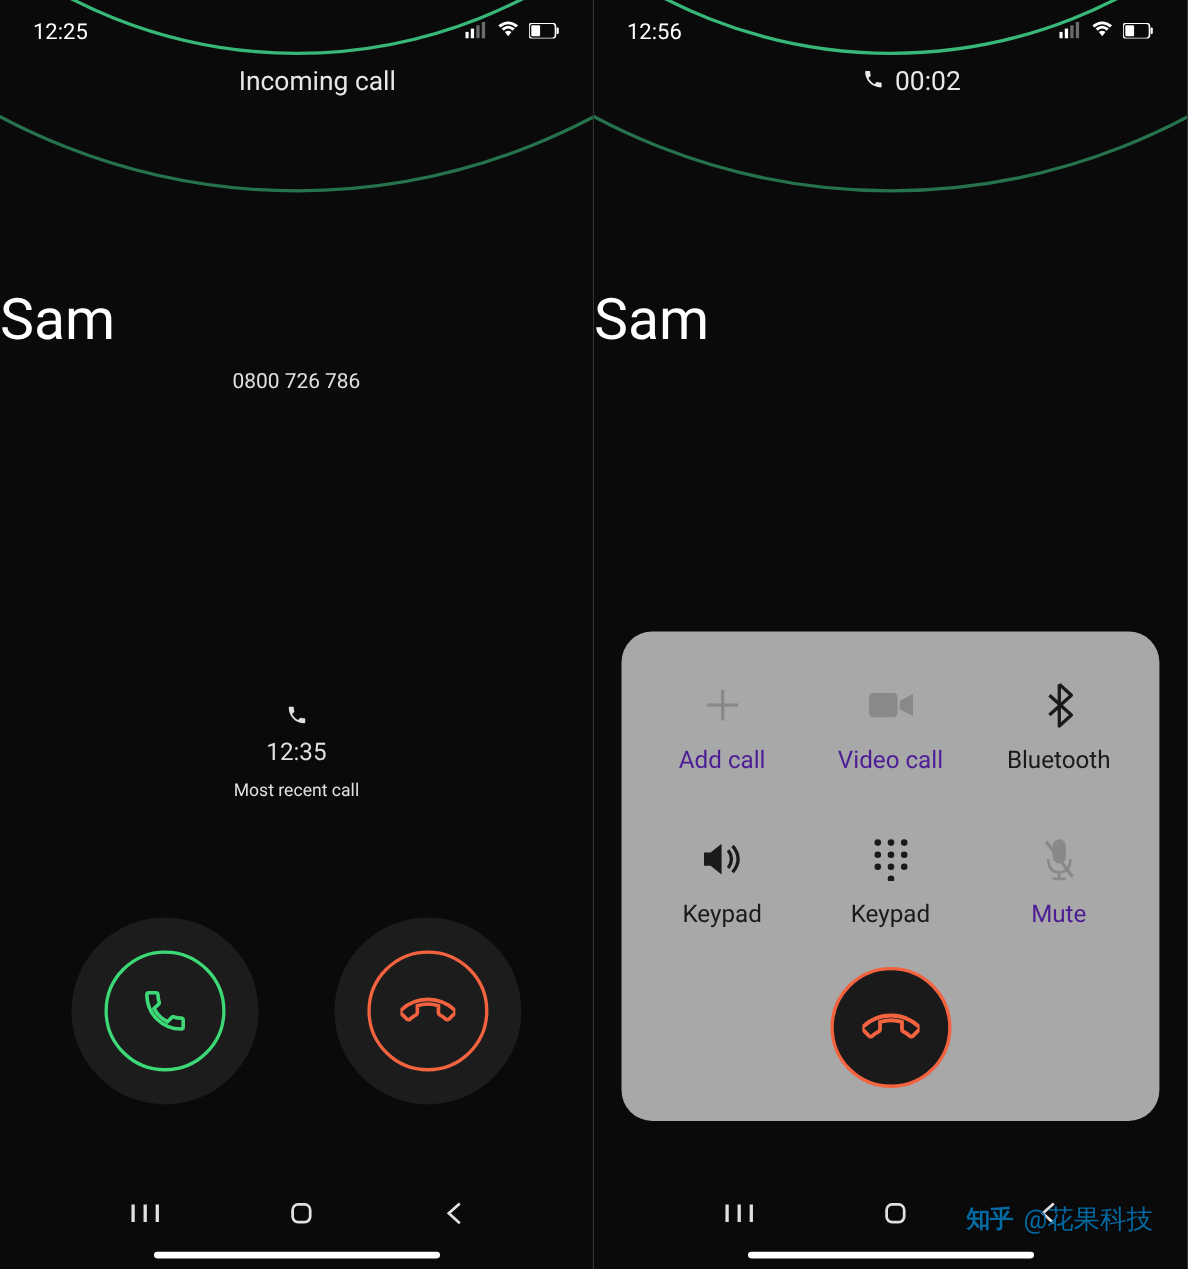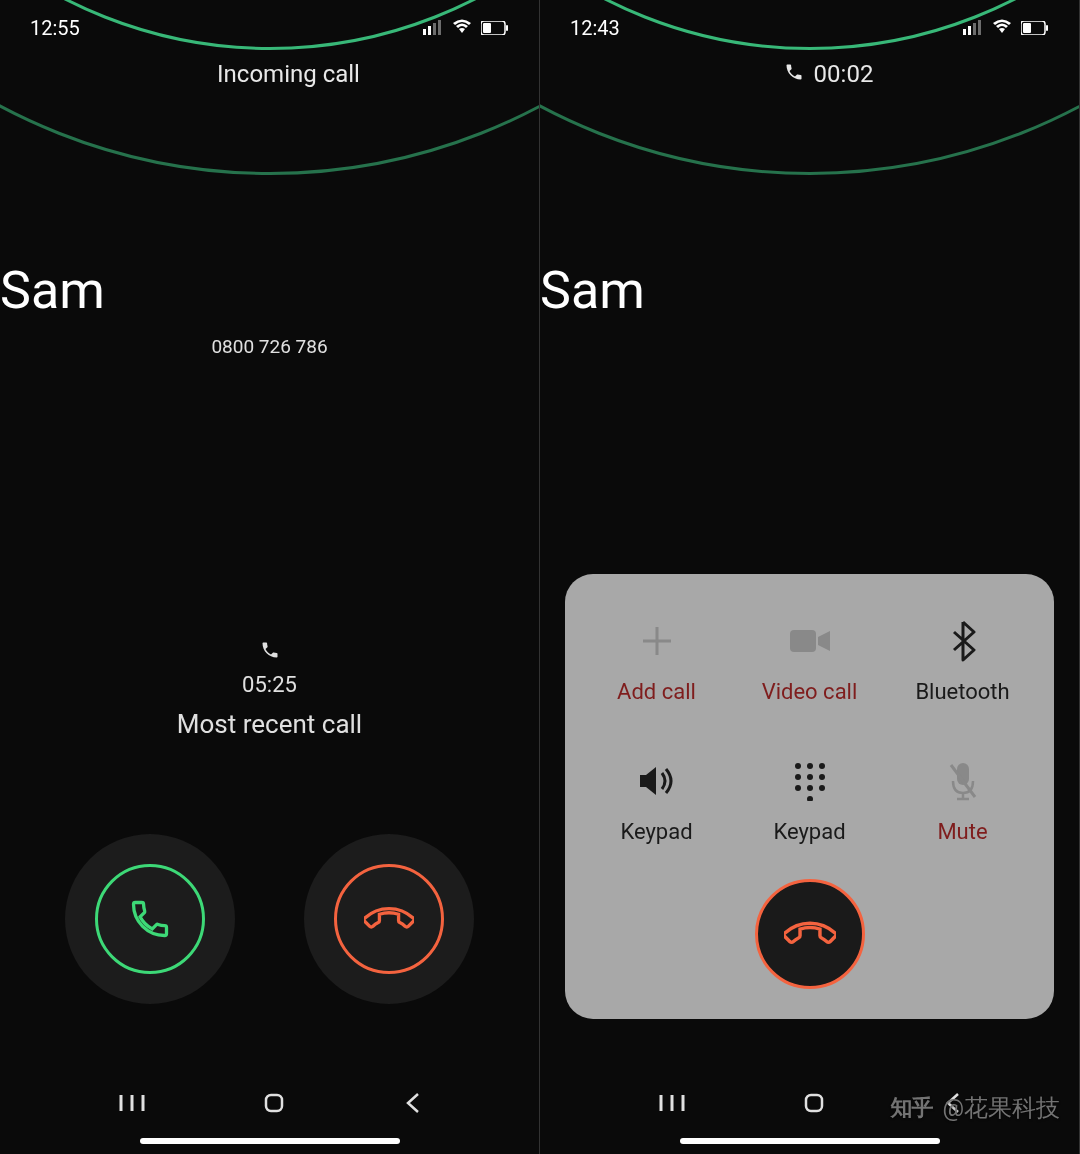--- a/index.html
+++ b/index.html
@@ -94,21 +94,21 @@
   
   .recent-call {
     position: absolute;
     top: 640px;
     left: 0; right: 0;
     text-align: center;
     color: #e0e0e0;
     z-index: 10;
   }
   .recent-call .time { font-size: 22px; margin-top: 8px; }
-  .recent-call .label { font-size: 26px; margin-top: 12px; }
+  .recent-call .label { font-size: 16px; margin-top: 12px; }
 
   
   .call-actions {
     position: absolute;
     bottom: 150px;
     left: 0; right: 0;
     display: flex;
     justify-content: space-around;
     padding: 0 30px;
     z-index: 10;
@@ -154,21 +154,21 @@
     align-items: center;
     gap: 16px;
   }
   .ctrl-icon {
     height: 44px;
     display: flex;
     align-items: center;
     justify-content: center;
   }
   .ctrl-label { font-size: 22px; color: #1a1a1a; }
-  .ctrl.disabled .ctrl-label { color: #7f1d1d; }
+  .ctrl.disabled .ctrl-label { color: #4c1d95; }
   .ctrl.disabled .ctrl-icon { opacity: 0.5; }
 
   .end-call {
     width: 110px; height: 110px;
     border-radius: 50%;
     background: #1a1a1a;
     border: 3px solid #f4633f;
     display: flex;
     align-items: center;
     justify-content: center;
@@ -197,25 +197,25 @@
     height: 6px;
     background: #fff;
     border-radius: 3px;
     z-index: 10;
   }
 
   
   .watermark {
     position: absolute;
     bottom: 30px;
-    right: 20px;
+    right: 32px;
     display: flex;
     align-items: center;
     gap: 10px;
-    color: #737373;
+    color: #0369a1;
     font-size: 24px;
     z-index: 30;
     text-shadow: 0 1px 2px rgba(0,0,0,0.5);
   }
   .zhihu-logo {
     font-weight: bold;
     font-size: 22px;
     letter-spacing: -1px;
   }
 </style>
@@ -223,21 +223,21 @@
 <body>
 
 <div class="phone">
   <div class="rings">
     <div class="ring ring4"></div>
     <div class="ring ring3"></div>
 
   </div>
 
   <div class="status-bar">
-    <div class="status-left">12:55</div>
+    <div class="status-left">12:25</div>
     <div class="status-right">
       <span>
         <svg width="20" height="16" viewBox="0 0 20 16">
             <rect x="0" y="10" width="3" height="6" fill="#fff"></rect>
             <rect x="5" y="7" width="3" height="9" fill="#fff"></rect>
             <rect x="10" y="4" width="3" height="12" fill="#fff" opacity="0.4"></rect>
             <rect x="15" y="1" width="3" height="15" fill="#fff" opacity="0.4"></rect>
           </svg>
       </span>
       <span>
@@ -258,21 +258,21 @@
   <div class="call-header">Incoming call</div>
   <div class="caller-name">Sam</div>
   <div class="caller-number">0800 726 786</div>
 
   <div class="recent-call">
     <span>
       <svg width="20" height="20" viewBox="0 0 24 24">
           <path d="M6.6 10.8c1.4 2.8 3.8 5.1 6.6 6.6l2.2-2.2c.3-.3.7-.4 1-.2 1.1.4 2.3.6 3.6.6.6 0 1 .4 1 1V20c0 .6-.4 1-1 1C10.6 21 3 13.4 3 4c0-.6.4-1 1-1h3.5c.6 0 1 .4 1 1 0 1.2.2 2.4.6 3.6.1.3 0 .7-.2 1l-2.3 2.2z" fill="#e0e0e0"></path>
         </svg>
     </span>
-    <div class="time">05:25</div>
+    <div class="time">12:35</div>
     <div class="label">Most recent call</div>
   </div>
 
   <div class="call-actions">
     <div class="action-outer">
       <div class="action-inner answer">
         <svg width="44" height="44" viewBox="0 0 24 24">
             <path d="M6.6 10.8c1.4 2.8 3.8 5.1 6.6 6.6l2.2-2.2c.3-.3.7-.4 1-.2 1.1.4 2.3.6 3.6.6.6 0 1 .4 1 1V20c0 .6-.4 1-1 1C10.6 21 3 13.4 3 4c0-.6.4-1 1-1h3.5c.6 0 1 .4 1 1 0 1.2.2 2.4.6 3.6.1.3 0 .7-.2 1l-2.3 2.2z" fill="none" stroke="currentColor" stroke-width="1.8"></path>
           </svg>
       </div>
@@ -309,21 +309,21 @@
 </div>
 
 <div class="phone">
   <div class="rings">
     <div class="ring ring4"></div>
     <div class="ring ring3"></div>
 
   </div>
 
   <div class="status-bar">
-    <div class="status-left">12:43</div>
+    <div class="status-left">12:56</div>
     <div class="status-right">
       <span>
         <svg width="20" height="16" viewBox="0 0 20 16">
             <rect x="0" y="10" width="3" height="6" fill="#fff"></rect>
             <rect x="5" y="7" width="3" height="9" fill="#fff"></rect>
             <rect x="10" y="4" width="3" height="12" fill="#fff" opacity="0.4"></rect>
             <rect x="15" y="1" width="3" height="15" fill="#fff" opacity="0.4"></rect>
           </svg>
       </span>
       <span>

